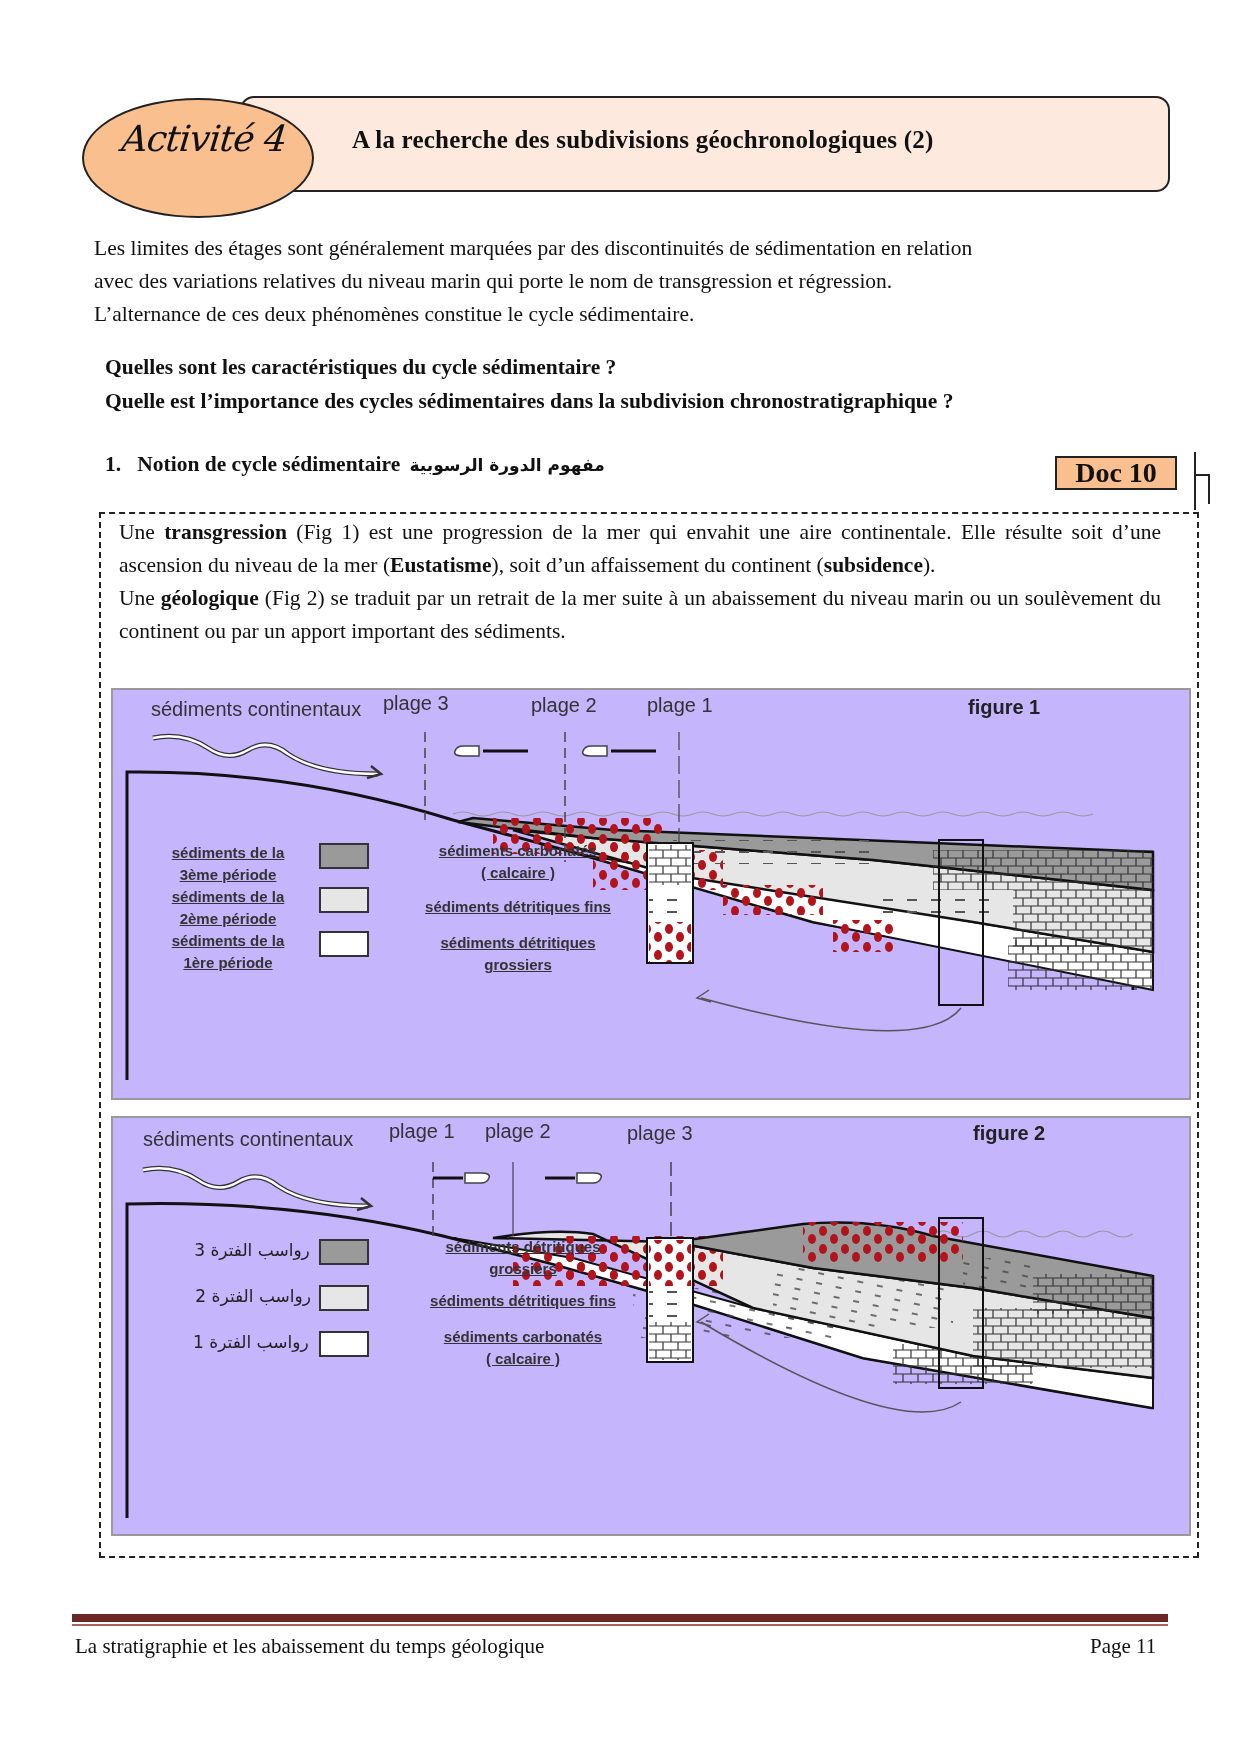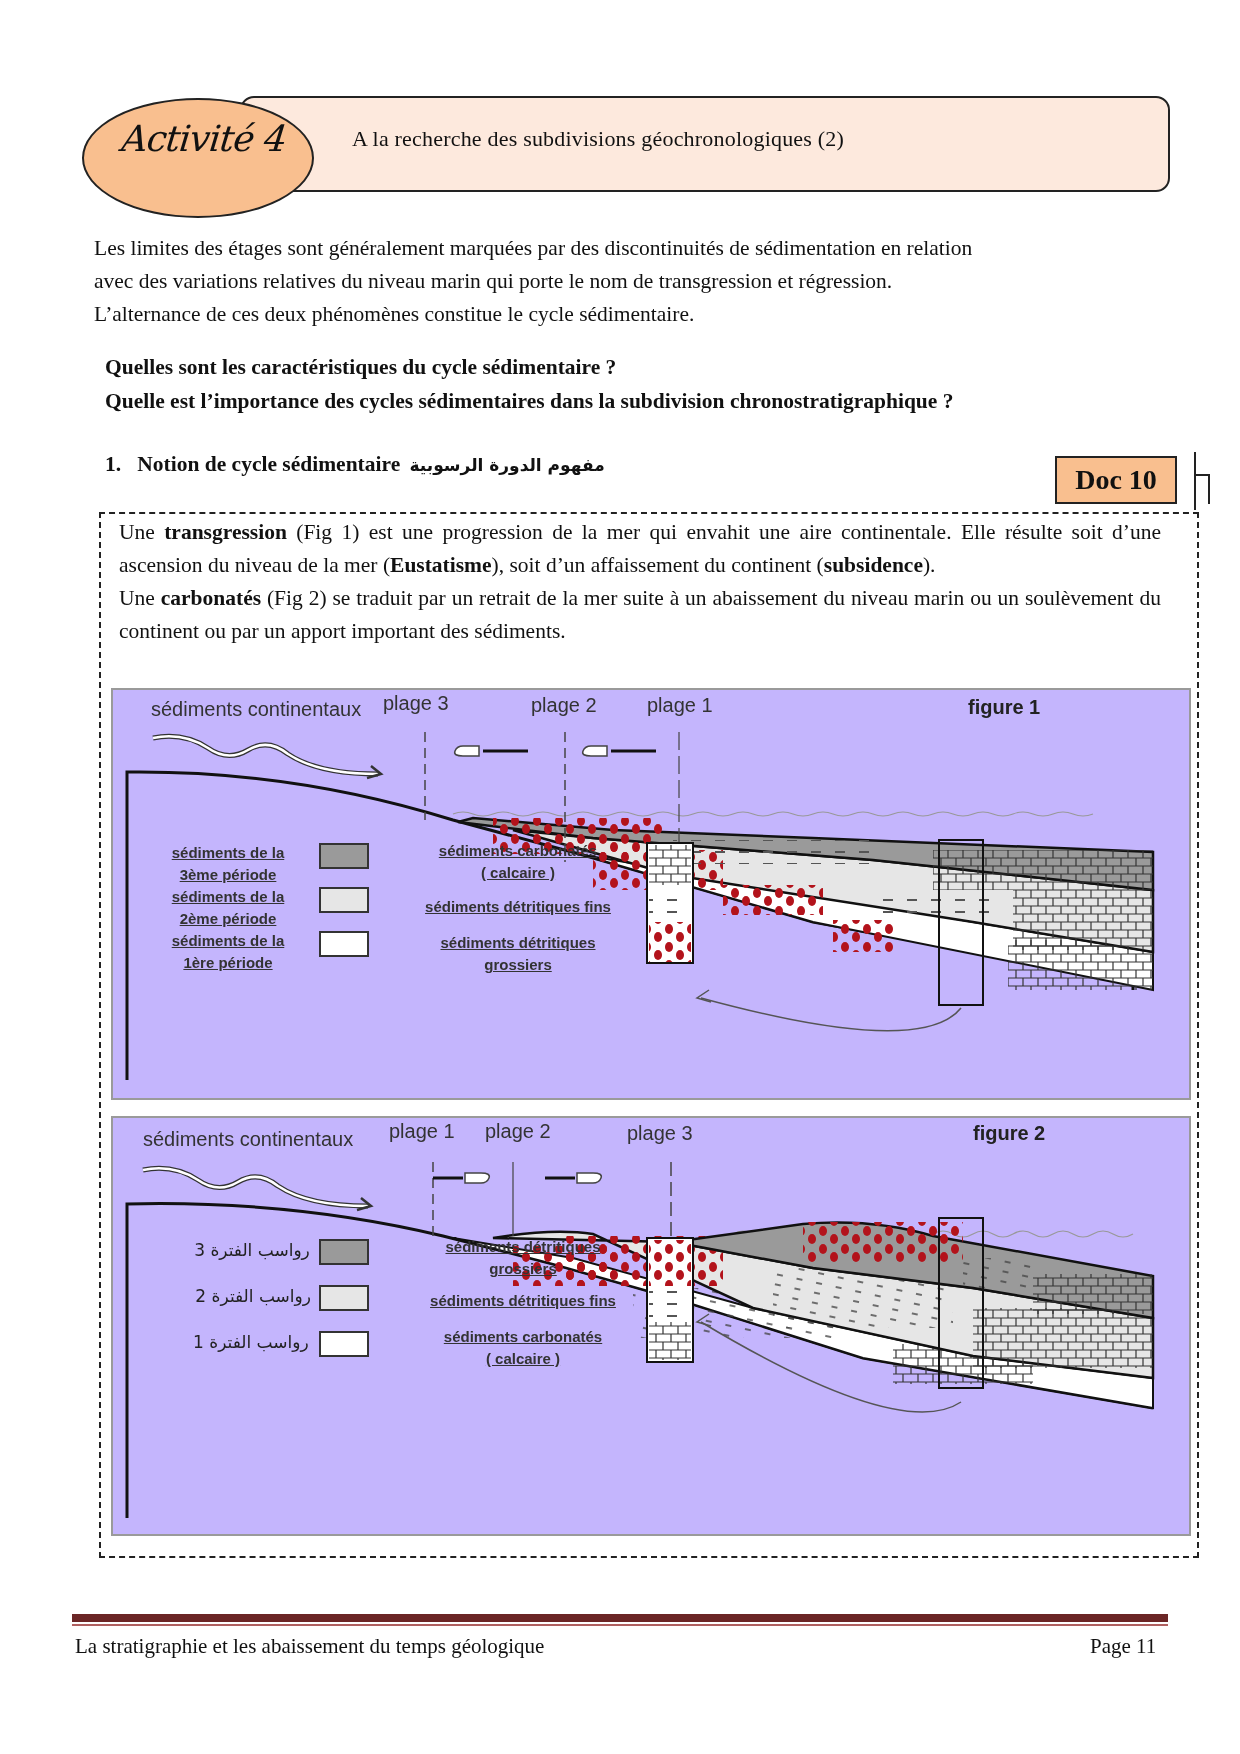--- a/index.html
+++ b/index.html
@@ -1,30 +1,30 @@
 <!DOCTYPE html>
 <html><head>
 <meta charset="utf-8">
 <style>
   html, body { margin:0; padding:0; background:#fff; }
   body { width:1240px; height:1754px; position:relative; overflow:hidden; font-family:"Liberation Serif", serif; color:#111; }
 
   
   .banner { position:absolute; left:240px; top:96px; width:930px; height:96px; background:#fde9dd; border:2px solid #222; border-radius:14px; box-sizing:border-box; }
-  .banner-title { position:absolute; left:352px; top:126px; font-weight:normal; font-size:22px; letter-spacing:0.2px; }
+  .banner-title { position:absolute; left:352px; top:126px; font-weight:bold; font-size:25px; letter-spacing:0.2px; }
   .oval { position:absolute; left:82px; top:98px; width:232px; height:120px; border-radius:50%; background:#f9bf8f; border:2px solid #222; box-sizing:border-box; }
   .oval-text { position:absolute; left:122px; top:118px; font-family:"DejaVu Serif", serif; font-style:italic; font-size:36px; letter-spacing:-1px; transform:skewX(-6deg); }
 
   .intro { position:absolute; left:94px; top:232px; width:1050px; font-size:21.5px; line-height:33px; }
   .q { position:absolute; left:105px; top:350px; width:1080px; font-size:21.5px; line-height:34px; font-weight:bold; }
 
   .sec-title { position:absolute; left:105px; top:452px; font-size:21.5px; font-weight:bold; }
   .sec-title .ar { font-family:"DejaVu Sans", sans-serif; font-size:17px; margin-left:4px; }
 
-  .doc-badge { position:absolute; left:1055px; top:456px; width:122px; height:48px; background:#f9bf8f; border:2px solid #222; box-sizing:border-box; display:flex; align-items:center; justify-content:center; font-weight:bold; font-size:28px; }
+  .doc-badge { position:absolute; left:1055px; top:456px; width:122px; height:34px; background:#f9bf8f; border:2px solid #222; box-sizing:border-box; display:flex; align-items:center; justify-content:center; font-weight:bold; font-size:28px; }
   .doc-line { position:absolute; left:1194px; top:452px; width:2px; height:58px; background:#222; }
   .doc-hook1 { position:absolute; left:1196px; top:474px; width:14px; height:2px; background:#222; }
   .doc-hook2 { position:absolute; left:1208px; top:474px; width:2px; height:30px; background:#222; }
 
   .frame { position:absolute; left:99px; top:512px; width:1100px; height:1046px; border:2px dashed #222; box-sizing:border-box; }
   .body-text { position:absolute; left:119px; top:516px; width:1042px; font-size:21.5px; line-height:33px; text-align:justify; }
   .body-text p { margin:0; }
 
   .fig { position:absolute; background:#c4b5fd; border:2px solid #9a9a9a; box-sizing:border-box; }
   .fig1 { left:111px; top:688px; width:1080px; height:412px; }
@@ -67,21 +67,21 @@
 </div>
 <div class="doc-badge">Doc 10</div>
 <div class="doc-line"></div>
 <div class="doc-hook1"></div>
 <div class="doc-hook2"></div>
 
 <div class="frame"></div>
 
 <div class="body-text">
   <p><span>Une </span><b>transgression</b><span> (Fig 1) est une progression de la mer qui envahit une aire continentale. Elle résulte soit d’une ascension du niveau de la mer (</span><b>Eustatisme</b><span>), soit d’un affaissement du continent (</span><b>subsidence</b><span>).</span></p>
-  <p><span>Une </span><b>carbonatés</b><span> (Fig 2) se traduit par un retrait de la mer suite à un abaissement du niveau marin ou un soulèvement du continent ou par un apport important des sédiments.</span></p>
+  <p><span>Une </span><b>géologique</b><span> (Fig 2) se traduit par un retrait de la mer suite à un abaissement du niveau marin ou un soulèvement du continent ou par un apport important des sédiments.</span></p>
 </div>
 
 <svg width="0" height="0" style="position:absolute">
   <defs>
     <pattern id="bricks" width="30" height="16" patternUnits="userSpaceOnUse">
       <rect width="30" height="16" fill="none"></rect>
       <path d="M0 0H30M0 8H30M0 16H30M10 0V8M25 0V8M3 8V16M18 8V16" stroke="#333" stroke-width="1.2" fill="none"></path>
     </pattern>
     <pattern id="dashes" width="24" height="12" patternUnits="userSpaceOnUse">
       <path d="M2 6H12" stroke="#555" stroke-width="2"></path>

